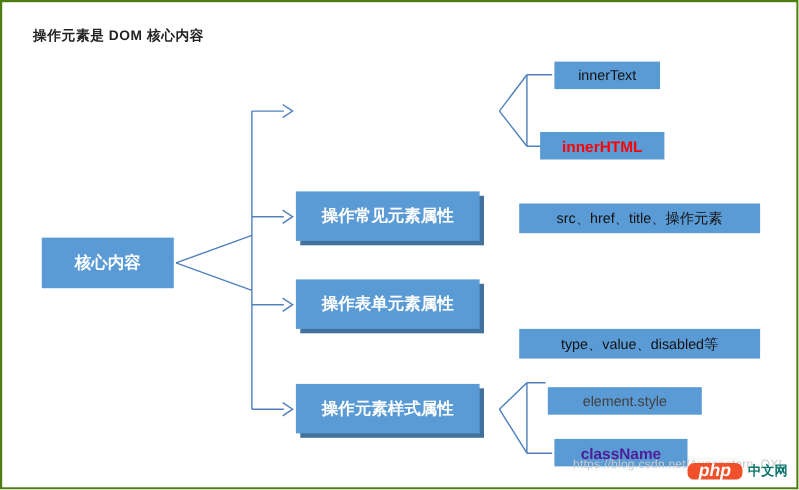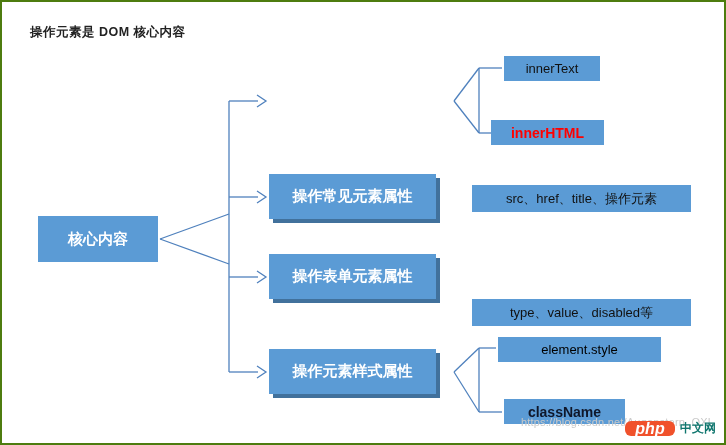--- a/index.html
+++ b/index.html
@@ -21,22 +21,22 @@
        box-shadow:4px 4px 0 #41719C;}
   .mid.b1{top:76px;}
   .mid.b2{top:172px;text-align:center;}
   .mid.b3{top:252px;text-align:right;}
   .mid.b4{top:347px;}
   .leaf{height:25px;font-size:13px;font-weight:400;}
   .leaf.c1a{left:502px;top:54px;width:96px;color:#111;}
   .leaf.c1b{left:489px;top:118px;width:113px;color:#FF0000;font-size:14px;font-weight:700;}
   .leaf.c2{left:470px;top:183px;width:219px;height:27px;color:#111;}
   .leaf.c3{left:470px;top:262px;width:219px;height:27px;color:#111;margin-top:35px;}
-  .leaf.c4a{left:496px;top:335px;width:163px;color:#000000;}
-  .leaf.c4b{left:502px;top:397px;width:121px;color:#0f172a;font-size:14px;font-weight:700;}
+  .leaf.c4a{left:496px;top:350px;width:140px;color:#404040;}
+  .leaf.c4b{left:502px;top:397px;width:121px;color:#4c1d95;font-size:14px;font-weight:700;}
   .watermark{
     position:absolute;right:10px;bottom:15px;
     font-size:11px;color:#c9c9c9;letter-spacing:.2px;z-index:1;
   }
   .logo{
     position:absolute;right:8px;bottom:6px;display:flex;align-items:center;z-index:2;
   }
   .logo-php{
     display:flex;align-items:center;justify-content:center;
     width:50px;height:15px;border-radius:6px;background:#F0512B;

